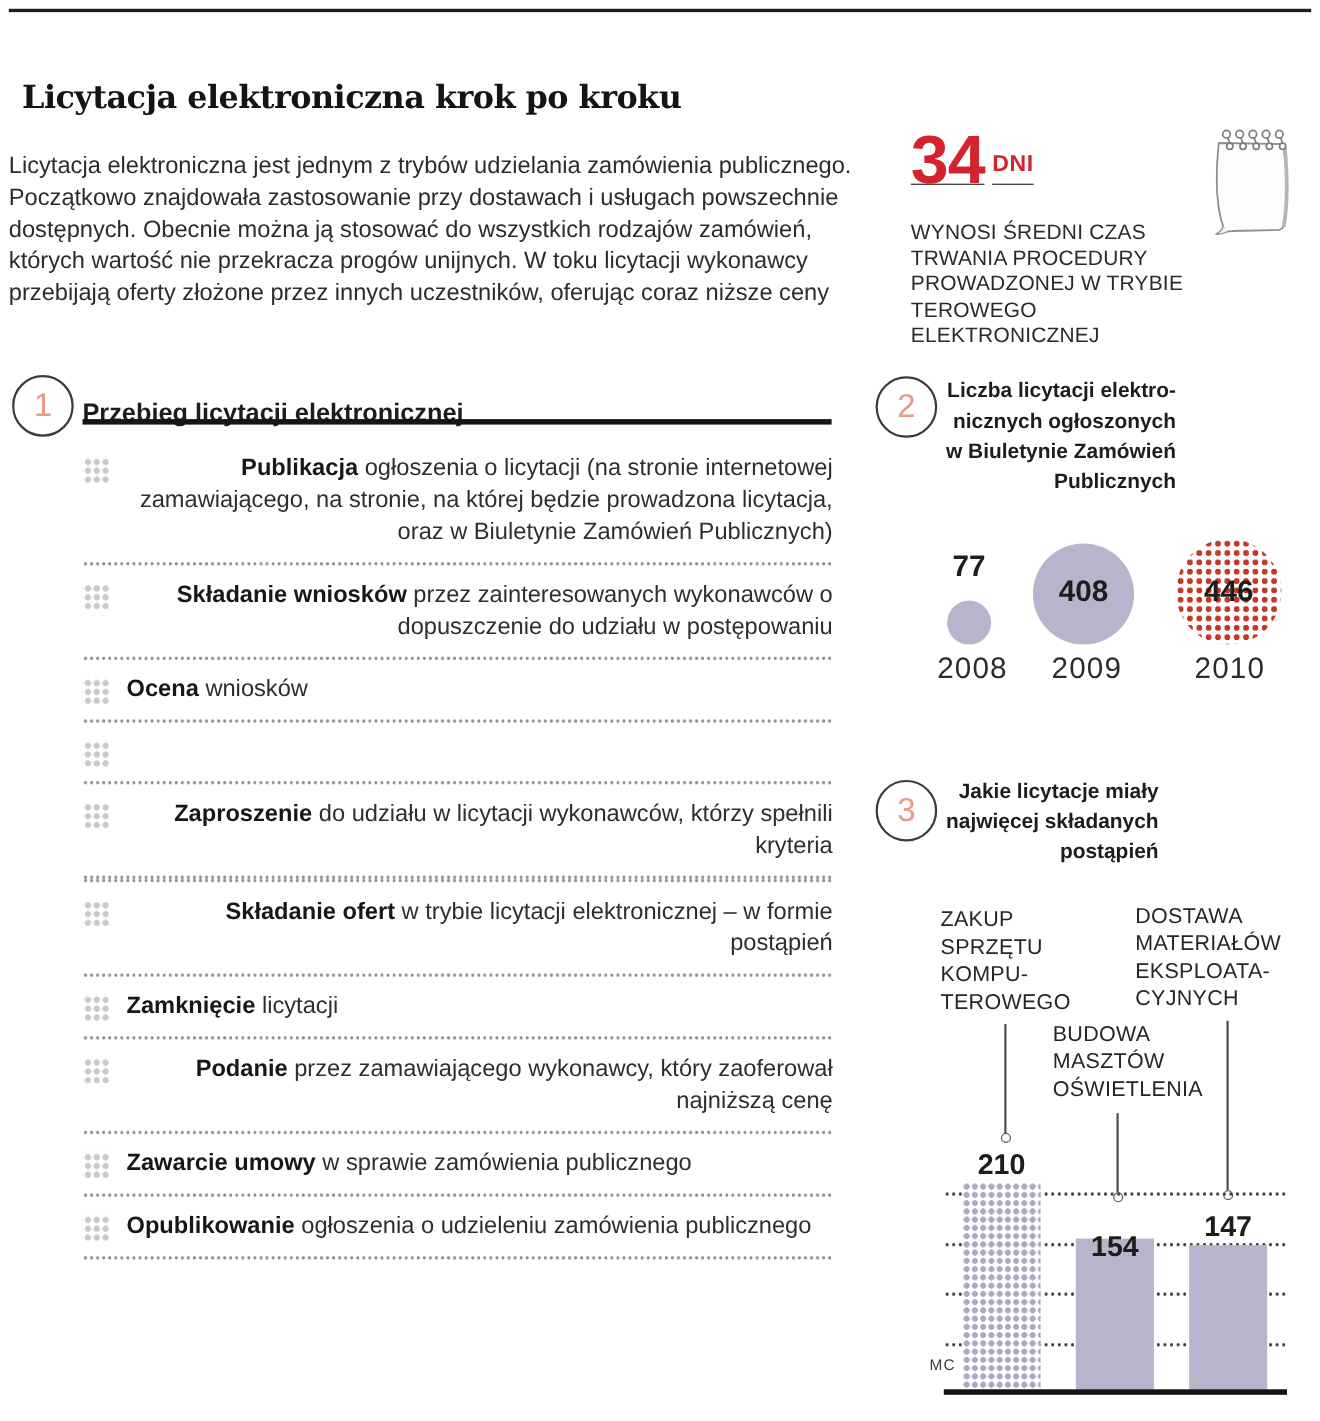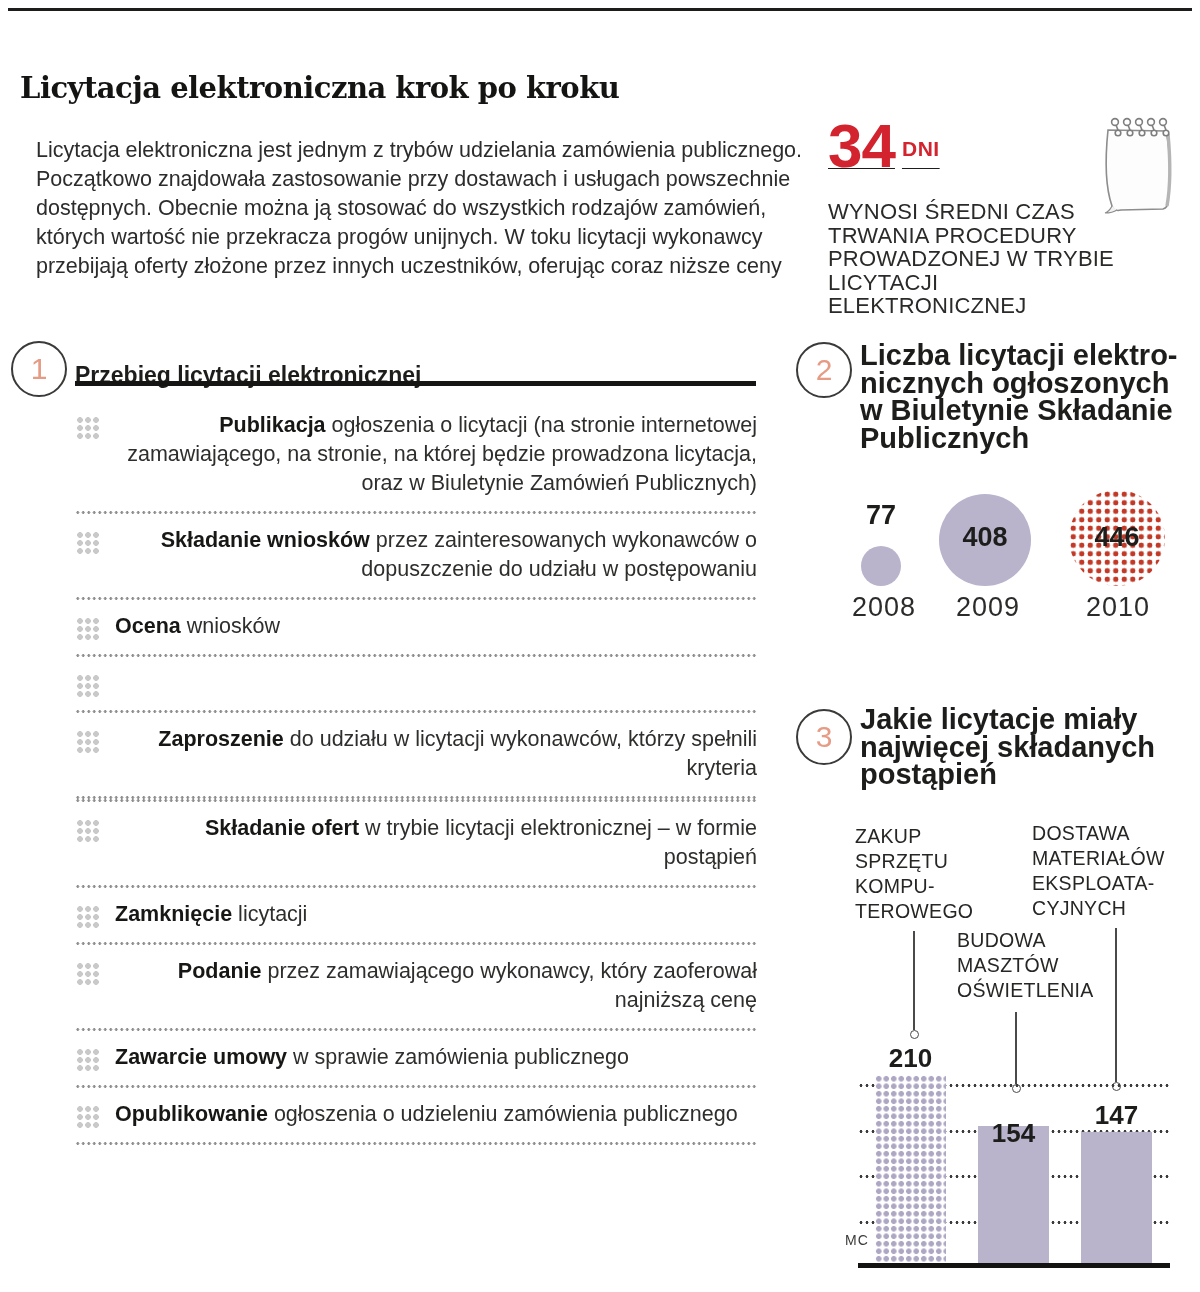--- a/index.html
+++ b/index.html
@@ -2,45 +2,45 @@
 <html><head>
 <meta charset="utf-8">
 <style>
   html,body{margin:0;padding:0;background:#fff;}
   .page{position:relative;width:1200px;height:1292px;background:#fff;overflow:hidden;
         font-family:"Liberation Sans",sans-serif;color:#1d1d1b;}
   .abs{position:absolute;}
   .top-rule{left:8px;top:8px;width:1184px;height:3px;background:#1d1d1b;}
   .title{left:8px;top:52px;font-family:"DejaVu Serif",serif;font-weight:700;
          font-size:29px;letter-spacing:-0.5px;color:#141412;margin-left:12px;}
-  .intro{left:8px;top:114px;width:792px;font-size:21.5px;line-height:29px;color:#2c2c2c;margin-left:28px;}
+  .intro{left:8px;top:114px;width:792px;font-size:21.5px;line-height:29px;color:#2c2c2c;}
   
   .stat{left:828px;top:110px;white-space:nowrap;text-decoration:underline;}
   .stat-value{font-size:62px;font-weight:700;color:#d2232e;letter-spacing:-1px;}
   .stat-unit{font-size:21px;font-weight:700;color:#d2232e;margin-left:7px;vertical-align:11px;letter-spacing:.5px;}
-  .stat-caption{left:828px;top:200px;width:290px;font-size:22px;line-height:23.5px;color:#2a2a28;letter-spacing:.2px;}
+  .stat-caption{left:828px;top:200px;width:290px;font-size:19px;line-height:23.5px;color:#2a2a28;letter-spacing:.2px;}
   .cap-line{display:block;}
   .notepad{left:1093px;top:114px;}
   
   .badge{width:52px;height:52px;border:2px solid #3a3a38;border-radius:50%;
          text-align:center;line-height:52px;font-size:30px;color:#e69b85;background:#fff;}
   
   .sec1-title{left:75px;top:343px;font-size:23px;font-weight:700;}
   .sec1-rule{left:75px;top:381px;width:681px;height:5px;background:#151513;}
   .steps{left:75px;top:399px;width:682px;}
   .step{display:flex;padding:12px 0 13px 0;}
   .grid-icon{flex:0 0 24px;width:24px;height:24px;margin:4px 16px 0 0;
     background-image:radial-gradient(circle,#c9c9c9 2.6px,transparent 3.1px);
     background-size:8px 8px;background-position:1px 1px;background-repeat:repeat;}
   .step-text{margin:0;font-size:21.5px;line-height:29px;color:#2e2e2c;text-align:right;}
   .step-text b{color:#171715;}
   .dotsep{height:3px;background-image:radial-gradient(circle,#8f8f8f 1.2px,transparent 1.7px);
           background-size:5.5px 3px;background-repeat:repeat-x;}
   
-  .sec-heading{font-size:29px;font-weight:700;line-height:27.5px;}
+  .sec-heading{font-size:19px;font-weight:700;line-height:27.5px;text-align:right;}
   .hl{display:block;}
   .bubble{position:absolute;border-radius:50%;}
   .lav{background:#b9b3cb;}
   .halftone-red{background-color:#fff;
     background-image:radial-gradient(circle,#c23a27 2.5px,transparent 3px);
     background-size:8.5px 8.5px;}
   .bubble-val{position:absolute;font-size:27px;font-weight:700;color:#1d1d1b;text-align:center;}
   .year{position:absolute;top:592px;width:76px;text-align:center;font-size:27px;
         font-weight:300;color:#2b2b29;letter-spacing:1px;}
   
@@ -70,21 +70,21 @@
   <h1 class="abs title">Licytacja elektroniczna krok po kroku</h1>
   <p class="abs intro">Licytacja elektroniczna jest jednym z trybów udzielania zamówienia publicznego. Początkowo znajdowała zastosowanie przy dostawach i usługach powszechnie dostępnych. Obecnie można ją stosować do wszystkich rodzajów zamówień, których wartość nie przekracza progów unijnych. W toku licytacji wykonawcy przebijają oferty złożone przez innych uczestników, oferując coraz niższe ceny</p>
 
   <div class="abs stat">
     <span class="stat-value">34</span><span class="stat-unit">DNI</span>
   </div>
   <div class="abs stat-caption">
     <span class="cap-line">WYNOSI ŚREDNI CZAS</span>
     <span class="cap-line">TRWANIA PROCEDURY</span>
     <span class="cap-line">PROWADZONEJ W TRYBIE</span>
-    <span class="cap-line">LICYTACJI ELEKTRONICZNEJ</span>
+    <span class="cap-line">TEROWEGO ELEKTRONICZNEJ</span>
   </div>
   <svg class="abs notepad" width="88" height="104" viewBox="0 0 88 104">
     <path d="M15,16 C12,45 12,72 19,92 C20,96 24,97 28,96 L70,95 C74,94 75,91 75,87 C78,58 77,35 73,17 Z" fill="#fdfdfd" stroke="#8d8d8d" stroke-width="1.6"></path>
     <path d="M75,20 C78,52 77,75 74,92" fill="none" stroke="#b5b5b5" stroke-width="3.4"></path>
     <path d="M19,92 C17,96 15,98 12,99 C17,99 21,98 24,96" fill="#f2f2f2" stroke="#8d8d8d" stroke-width="1.2"></path>
     <g stroke="#7e7e7e" stroke-width="1.6" fill="#fff">
       <circle cx="22" cy="8" r="3.4"></circle>
         <circle cx="34" cy="8" r="3.4"></circle>
         <circle cx="46" cy="8" r="3.4"></circle>
         <circle cx="58" cy="8" r="3.4"></circle>
@@ -160,21 +160,21 @@
       </div>
     <div class="dotsep"></div>
   </div>
 
   <div class="abs badge" style="left:796px;top:342px;">
     <span>2</span>
   </div>
   <div class="abs sec-heading" style="left:860px;top:342px;">
     <span class="hl">Liczba licytacji elektro-</span>
     <span class="hl">nicznych ogłoszonych</span>
-    <span class="hl">w Biuletynie Składanie</span>
+    <span class="hl">w Biuletynie Zamówień</span>
     <span class="hl">Publicznych</span>
   </div>
   <div>
     <div class="bubble lav" id="bubble-0" style="height: 40px; width: 40px; left: 861px; top: 546px;"></div>
     <div class="bubble lav" id="bubble-1" style="height: 92px; width: 92px; left: 939px; top: 494px;"></div>
     <div class="bubble halftone-red" id="bubble-2" style="height: 96px; width: 96px; left: 1069px; top: 490px;"></div>
     <div class="bubble-val" style="left:856px;top:500px;width:50px;">77</div>
     <div class="bubble-val" style="left:950px;top:522px;width:70px;">408</div>
     <div class="bubble-val" style="left:1082px;top:522px;width:70px;">446</div>
     <span class="year" style="left:846px;">2008</span>

